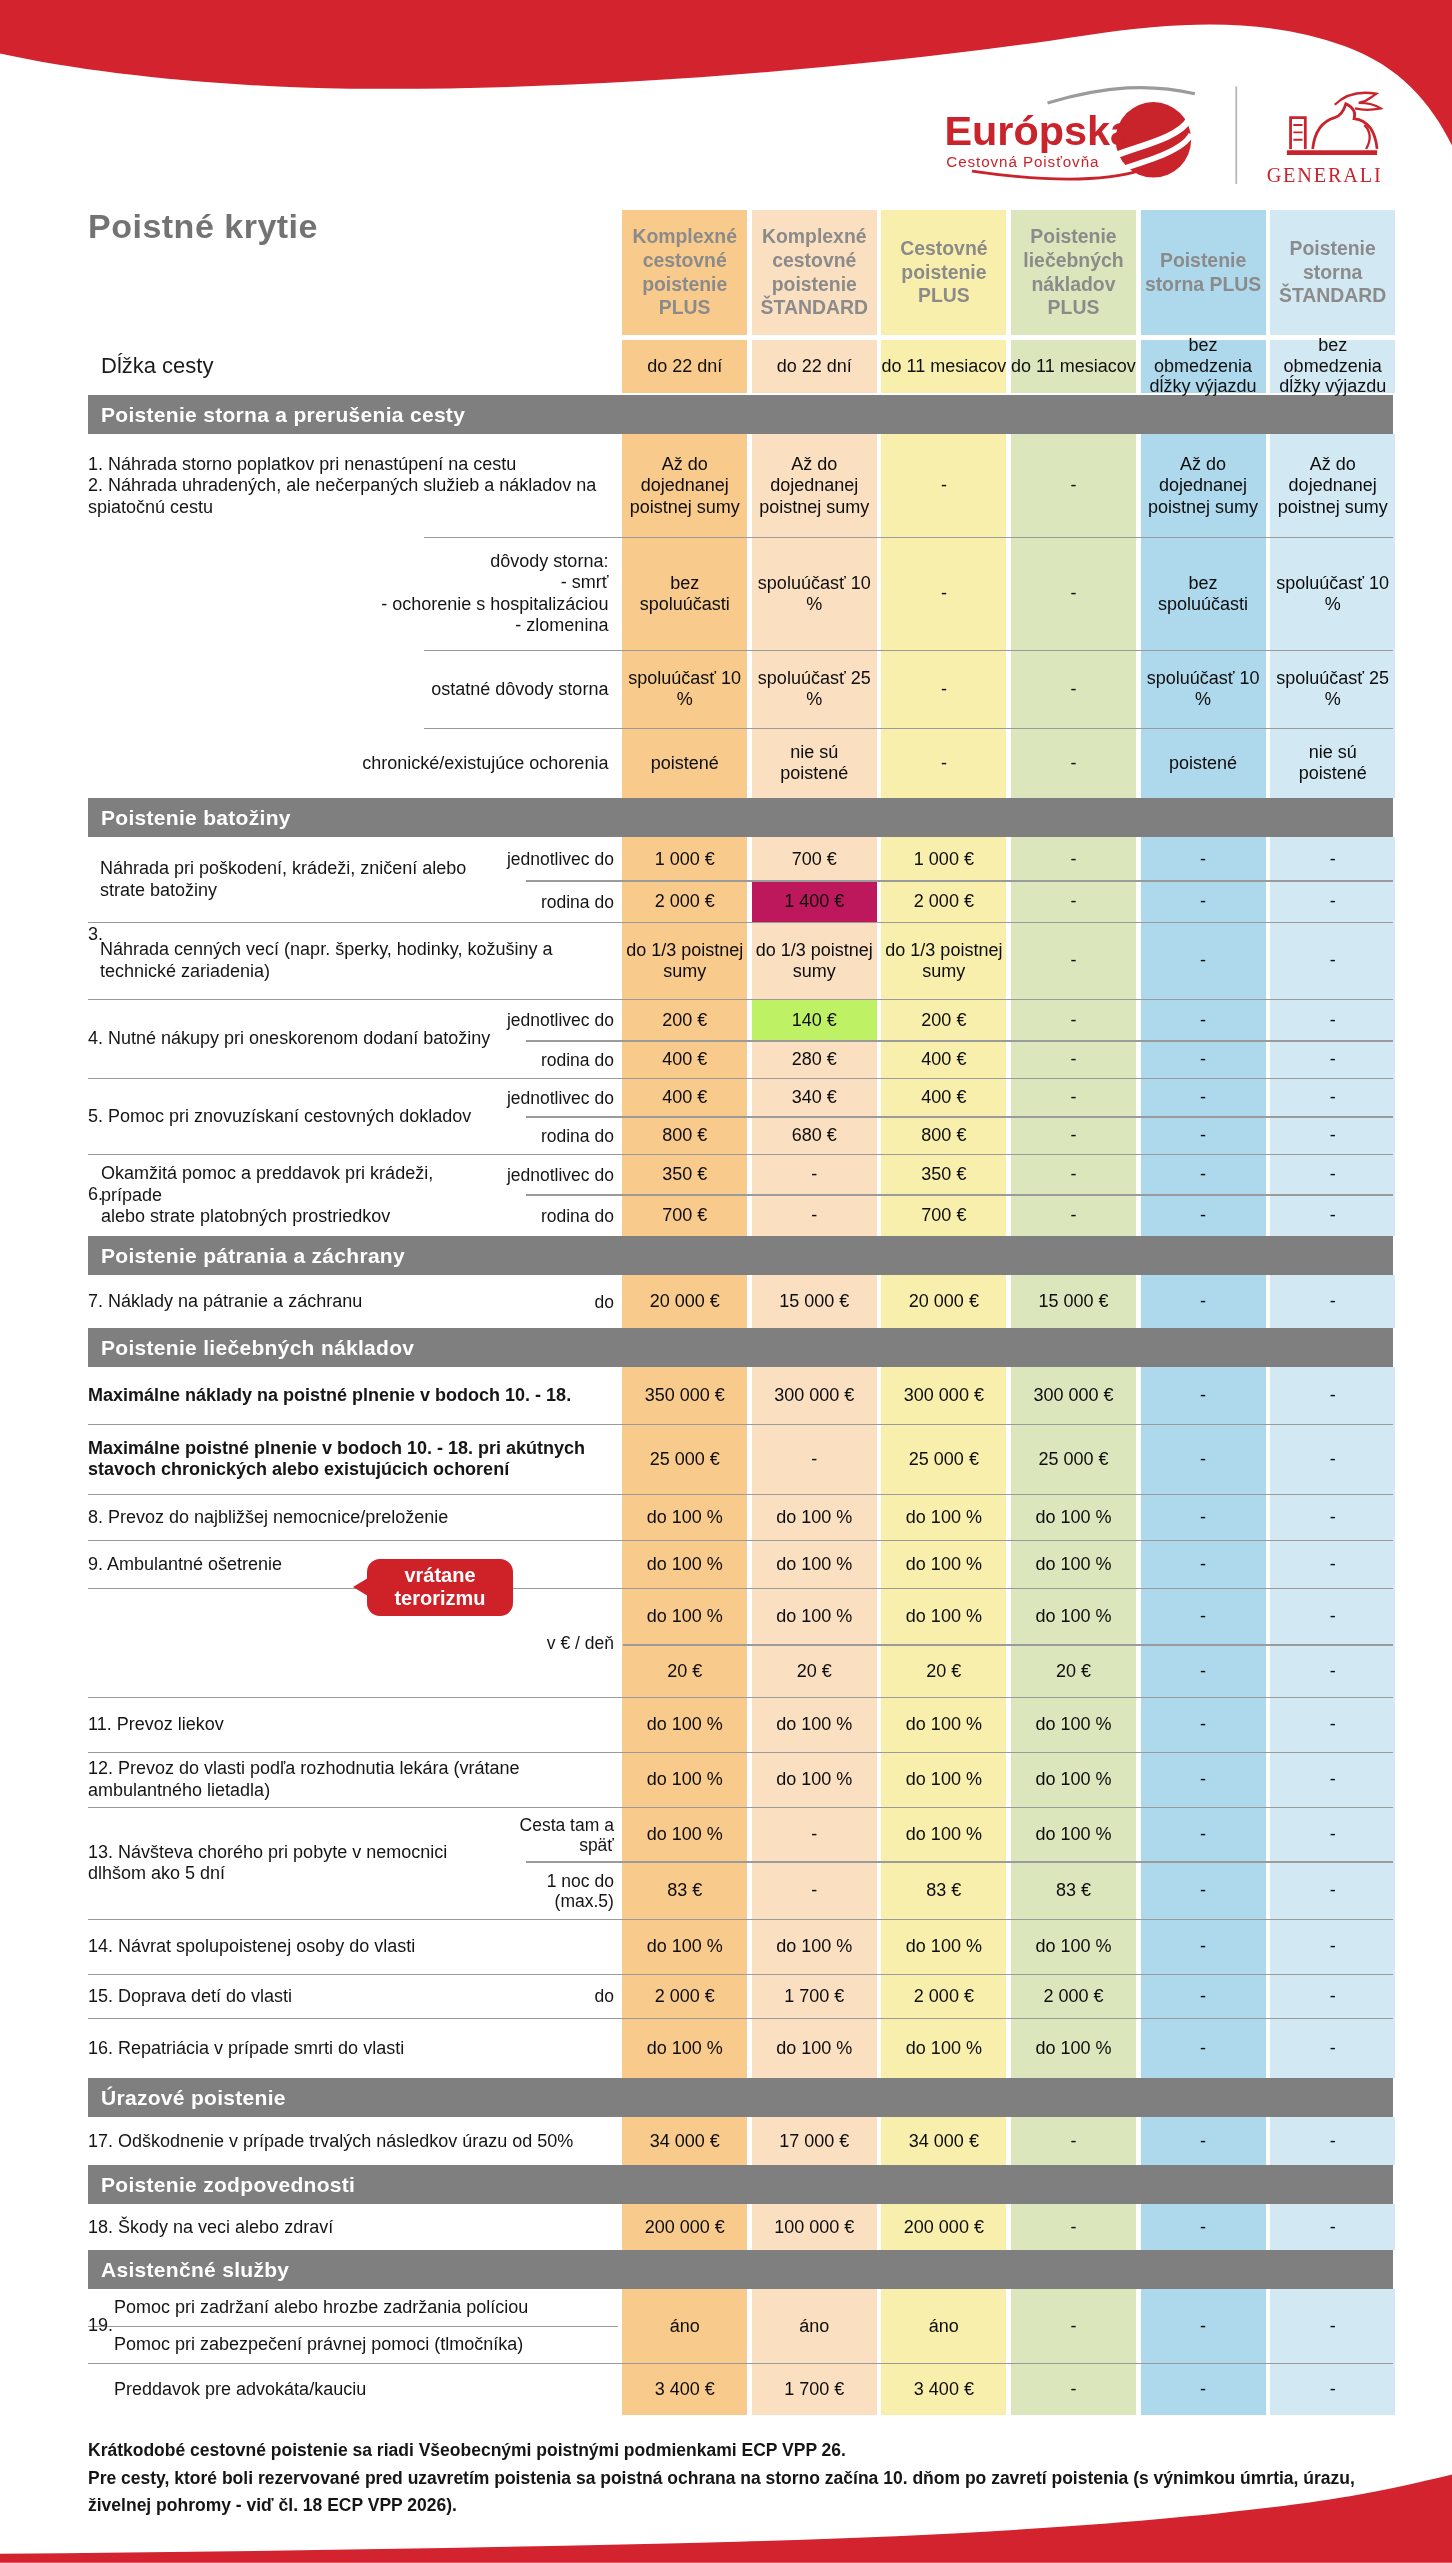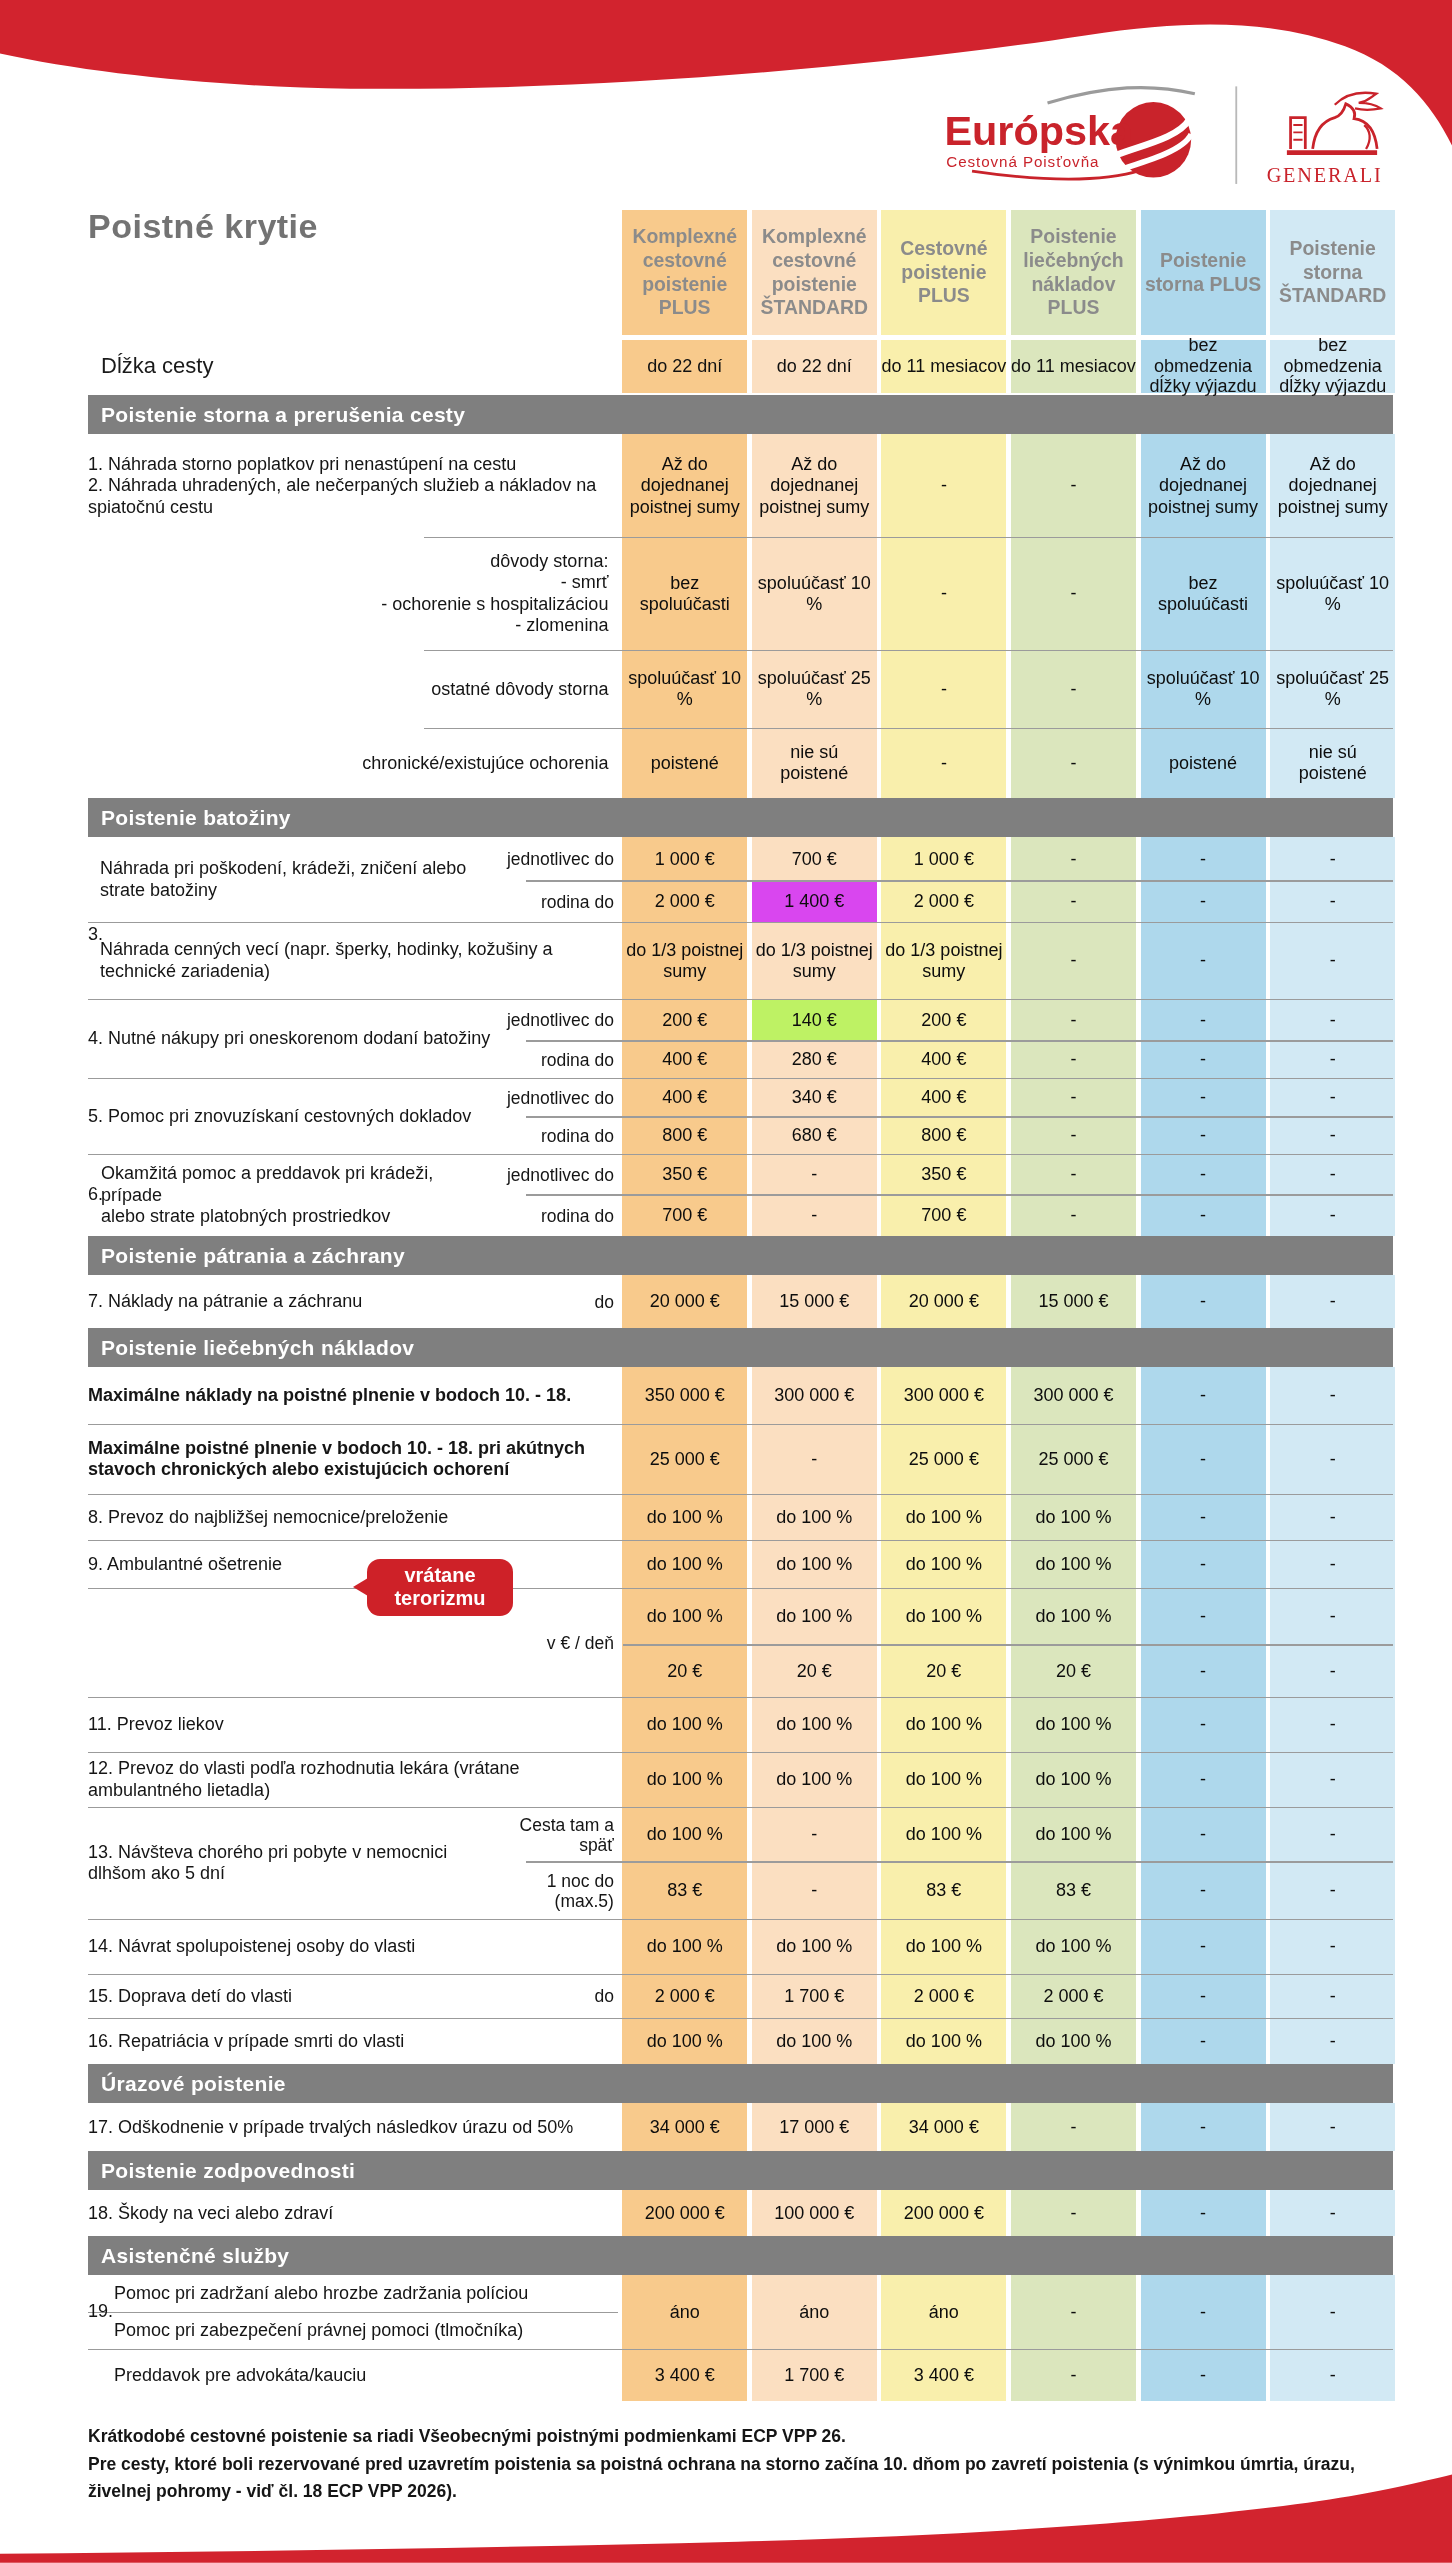--- a/index.html
+++ b/index.html
@@ -236,21 +236,21 @@
             <span>-</span>
           </div>
           <div class="vcell" style="background: rgb(210, 233, 244); grid-area: 1 / 8;">
             <span>-</span>
           </div>
           <div class="sepline" style="left: 438px; width: 867px; top: 43px;"></div>
           <div class="subcell" style="grid-area: 2 / 2;">rodina do</div>
           <div class="vcell" style="background: rgb(248, 202, 140); grid-area: 2 / 3;">
             <span>2 000 €</span>
           </div>
-          <div class="vcell" style="background: #d946ef; grid-area: 2 / 4;">
+          <div class="vcell" style="background: #be185d; grid-area: 2 / 4;">
             <span>1 400 €</span>
           </div>
           <div class="vcell" style="background: rgb(249, 239, 172); grid-area: 2 / 5;">
             <span>2 000 €</span>
           </div>
           <div class="vcell" style="background: rgb(219, 230, 189); grid-area: 2 / 6;">
             <span>-</span>
           </div>
           <div class="vcell" style="background: rgb(174, 216, 236); grid-area: 2 / 7;">
             <span>-</span>
@@ -727,21 +727,21 @@
           <div class="vcell" style="background: rgb(219, 230, 189); grid-column: 6;">
             <span>2 000 €</span>
           </div>
           <div class="vcell" style="background: rgb(174, 216, 236); grid-column: 7;">
             <span>-</span>
           </div>
           <div class="vcell" style="background: rgb(210, 233, 244); grid-column: 8;">
             <span>-</span>
           </div>
         </div>
-        <div class="grid trow" style="height: 46px;">
+        <div class="grid trow" style="height: 60px;">
           <div class="sepline" style="left: 0px; width: 1305px;"></div>
           <div class="lblcell" style="grid-column: 1 / 3;">
             <div>16. Repatriácia v prípade smrti do vlasti</div>
           </div>
           <div class="vcell" style="background: rgb(248, 202, 140); grid-column: 3;">
             <span>do 100 %</span>
           </div>
           <div class="vcell" style="background: rgb(251, 223, 193); grid-column: 4;">
             <span>do 100 %</span>
           </div>

